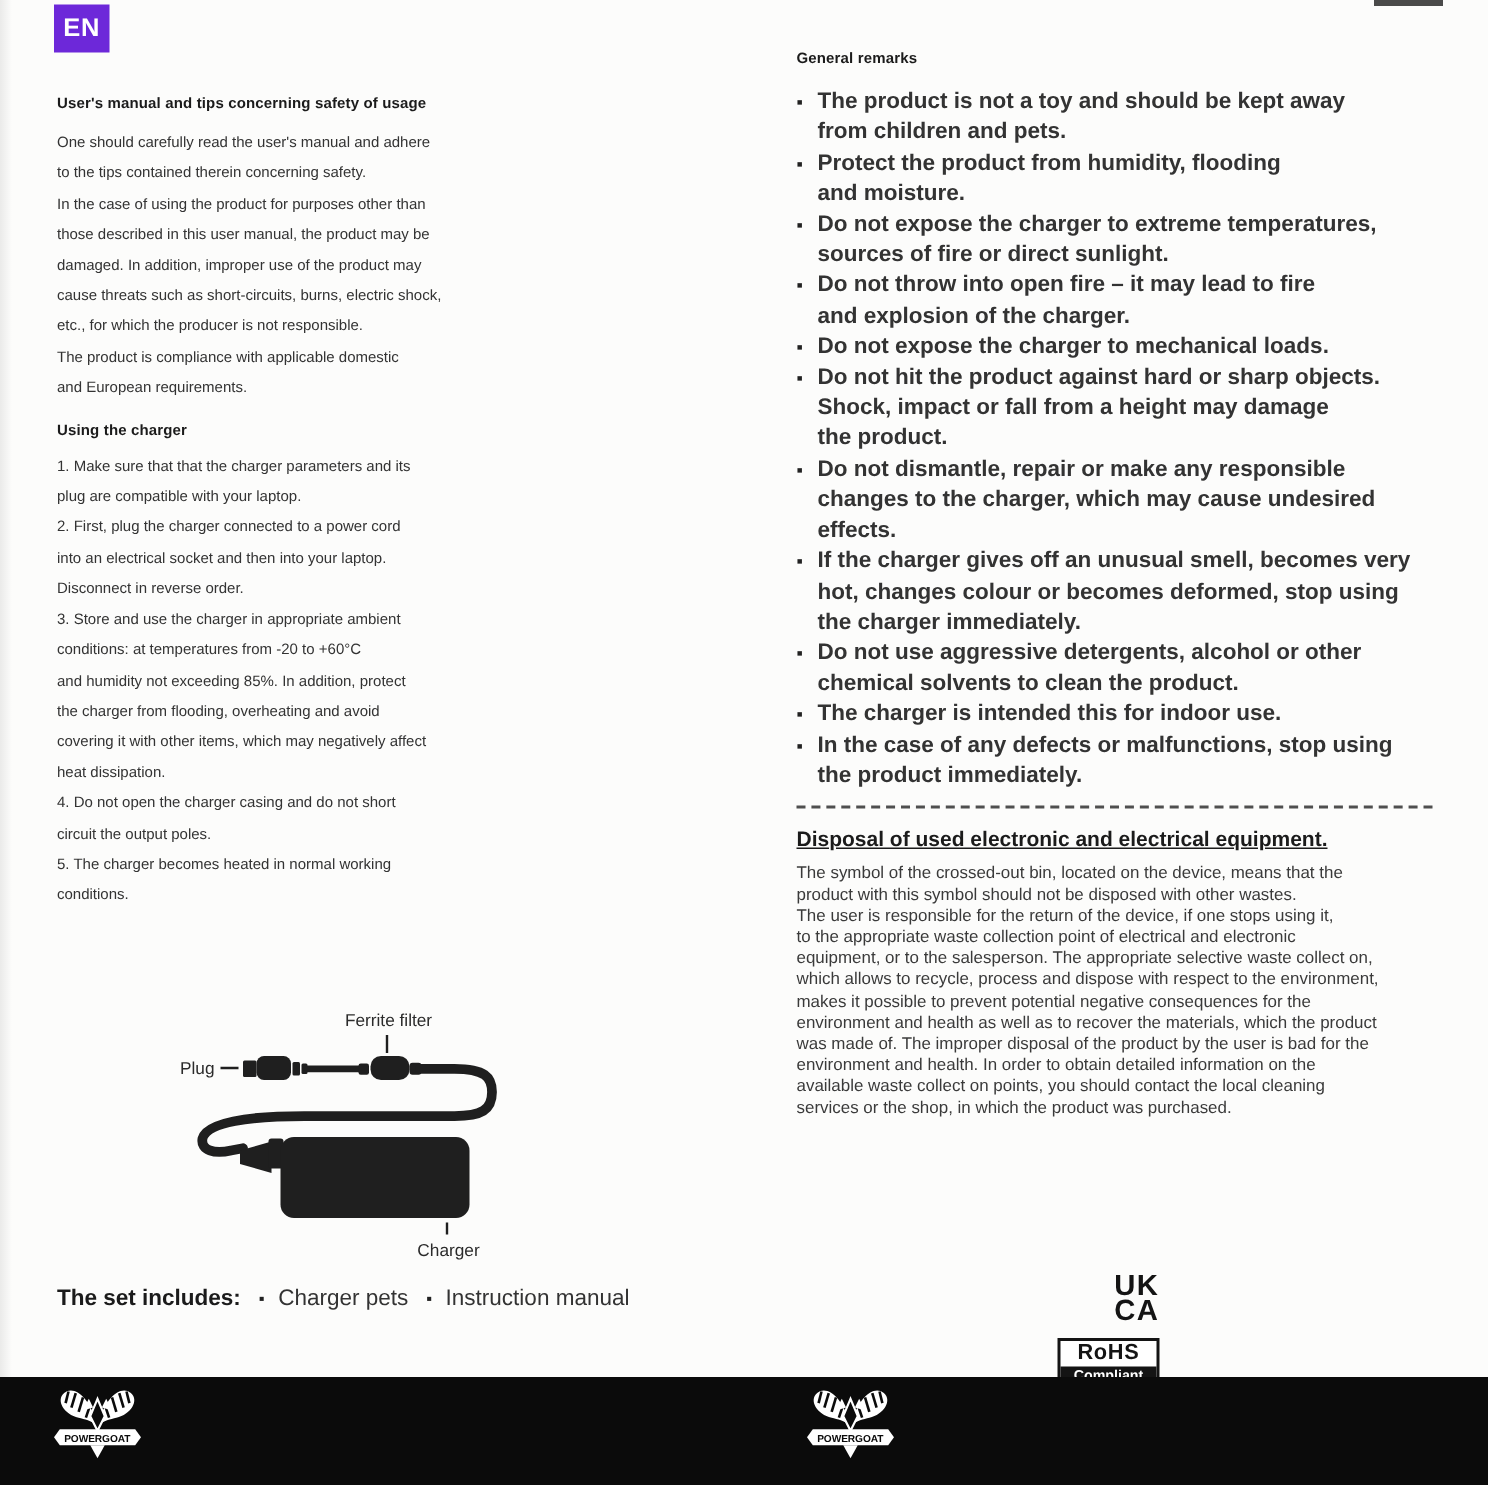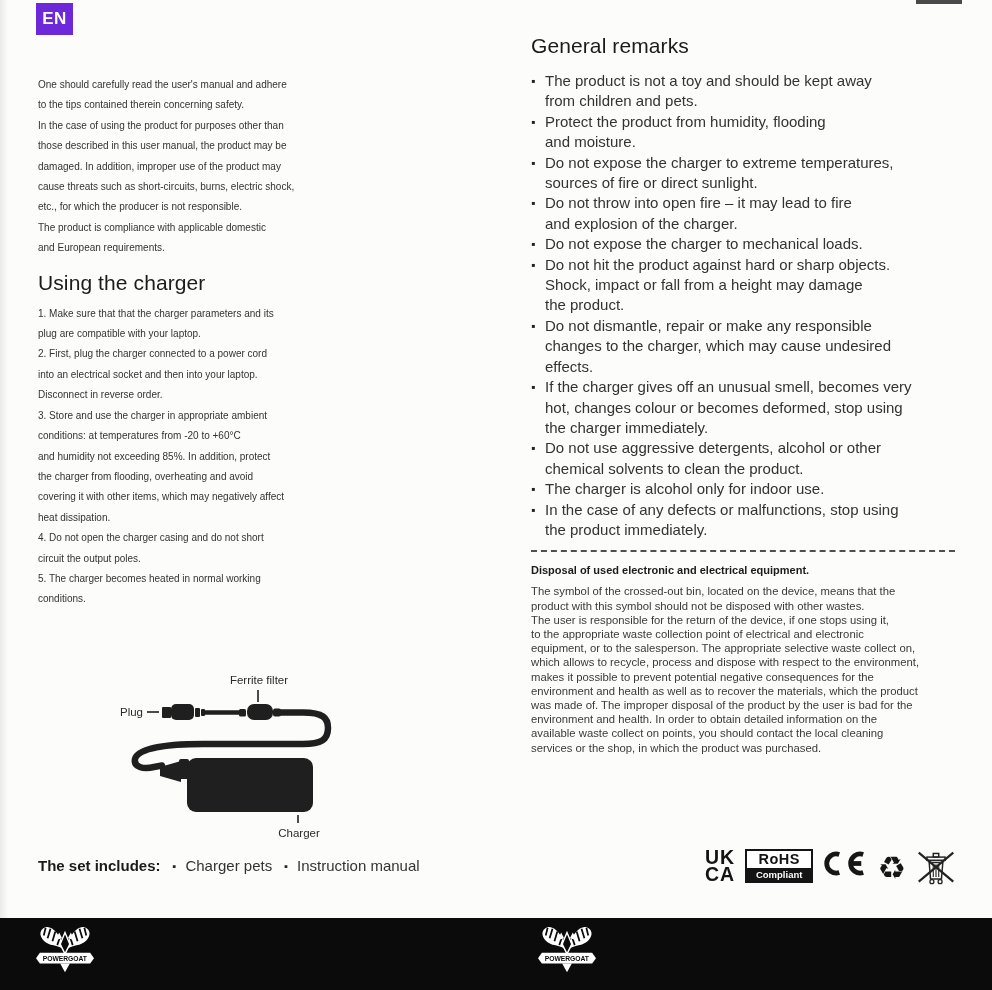--- a/index.html
+++ b/index.html
@@ -5,46 +5,46 @@
   html,body{margin:0;padding:0;background:#efefed;}
   .page{position:relative;width:992px;height:990px;overflow:hidden;background:#fcfcfb;
         font-family:"Liberation Sans","DejaVu Sans",sans-serif;color:#333;}
   .page::before{content:"";position:absolute;left:0;top:0;width:8px;height:100%;
         background:linear-gradient(to right,rgba(0,0,0,.07),rgba(0,0,0,0));pointer-events:none;}
   .en-badge{position:absolute;left:36px;top:3px;width:37px;height:32px;background:#6d28d9;
         color:#fff;font-weight:bold;font-size:17px;display:flex;align-items:center;justify-content:center;
         letter-spacing:.5px;}
   .top-smudge{position:absolute;left:916px;top:0;width:46px;height:4px;background:#2a2a2a;opacity:.85;}
 
-  h2{font-size:21px;font-weight:normal;color:#1b1b1b;margin:0;letter-spacing:.1px;}
+  h2{font-size:10px;font-weight:bold;color:#1b1b1b;margin:0;letter-spacing:.1px;}
   .body{font-size:10px;line-height:20.4px;white-space:pre;margin:0;color:#333;}
   .col-left{position:absolute;left:38px;top:64px;width:445px;}
   .col-left .p1{margin-top:11px;}
   .col-left .h-using{margin-top:12px;}
   .col-left .p2{margin-top:9px;}
   .col-left .h-desc{margin-top:10px;}
 
   .col-right{position:absolute;left:531px;top:34px;width:445px;}
   .bullets{list-style:none;margin:13px 0 0;padding:0;font-size:15px;line-height:20.4px;color:#333;}
-  .bullets li{position:relative;padding-left:14px;white-space:pre;}
+  .bullets li{position:relative;padding-left:14px;white-space:pre;font-weight:bold;}
   .bullets li::before{content:"▪";position:absolute;left:0;top:0;font-size:12px;line-height:20.4px;color:#222;}
   .dashed-divider{margin-top:10px;width:424px;height:0;border-top:2px dashed #4f4f4f;}
-  .disposal-h{font-size:11px;font-weight:bold;color:#1b1b1b;margin:12px 0 0;}
+  .disposal-h{font-size:14px;font-weight:bold;color:#1b1b1b;margin:12px 0 0;text-decoration:underline;}
   .small{font-size:11.3px;line-height:14.2px;margin:8px 0 0;white-space:pre;color:#3a3a3a;}
 
   .diagram{position:absolute;left:35px;top:666px;}
   .diagram .ink{fill:#1f1f1f;}
   .diagram .stroke{stroke:#1f1f1f;fill:none;}
   .dlabel{font-size:11.5px;fill:#2b2b2b;}
 
   .set-includes{position:absolute;left:38px;top:857px;margin:0;font-size:15px;color:#333;}
   .set-includes strong{color:#1b1b1b;}
   .inc::before{content:"▪";font-size:11px;margin:0 9px 0 12px;vertical-align:1px;color:#222;}
 
-  .certs{position:absolute;left:705px;top:849px;height:42px;display:flex;align-items:flex-start;gap:10px;}
+  .certs{position:absolute;left:705px;top:849px;height:42px;display:flex;align-items:flex-end;gap:10px;flex-direction:column;}
   .ukca{display:flex;flex-direction:column;font-weight:bold;font-size:19.5px;line-height:16.5px;
         color:#141414;letter-spacing:1px;}
   .rohs{width:64px;border:2.5px solid #141414;text-align:center;background:#fff;}
   .rohs-title{display:block;font-weight:bold;font-size:14.5px;line-height:17px;color:#141414;letter-spacing:.5px;}
   .rohs-sub{display:block;background:#141414;color:#fff;font-size:9.5px;line-height:13px;font-weight:bold;}
   .recycle{font-family:"DejaVu Sans",sans-serif;font-size:32px;line-height:38px;color:#161616;}
 
   .footer-bar{position:absolute;left:0;top:918px;width:992px;height:72px;background:#0b0b0b;}
   .goat{position:absolute;top:2px;}
   .goat .w{fill:#fff;}
@@ -52,20 +52,21 @@
 </style>
 </head>
 <body>
 
 <div class="page">
 
   <div class="en-badge">EN</div>
   <div class="top-smudge"></div>
 
   <section class="col-left">
+    <h2>User's manual and tips concerning safety of usage</h2>
     <p class="body p1">One should carefully read the user's manual and adhere
 to the tips contained therein concerning safety.
 In the case of using the product for purposes other than
 those described in this user manual, the product may be
 damaged. In addition, improper use of the product may
 cause threats such as short-circuits, burns, electric shock,
 etc., for which the producer is not responsible.
 The product is compliance with applicable domestic
 and European requirements.</p>
     <h2 class="h-using">Using the charger</h2>
@@ -134,21 +135,21 @@
 Shock, impact or fall from a height may damage
 the product.</li>
       <li>Do not dismantle, repair or make any responsible
 changes to the charger, which may cause undesired
 effects.</li>
       <li>If the charger gives off an unusual smell, becomes very
 hot, changes colour or becomes deformed, stop using
 the charger immediately.</li>
       <li>Do not use aggressive detergents, alcohol or other
 chemical solvents to clean the product.</li>
-      <li>The charger is alcohol only for indoor use.</li>
+      <li>The charger is intended this for indoor use.</li>
       <li>In the case of any defects or malfunctions, stop using
 the product immediately.</li>
     </ul>
     <div class="dashed-divider"></div>
     <h3 class="disposal-h">Disposal of used electronic and electrical equipment.</h3>
     <p class="small">The symbol of the crossed-out bin, located on the device, means that the
 product with this symbol should not be disposed with other wastes.
 The user is responsible for the return of the device, if one stops using it,
 to the appropriate waste collection point of electrical and electronic
 equipment, or to the salesperson. The appropriate selective waste collect on,

